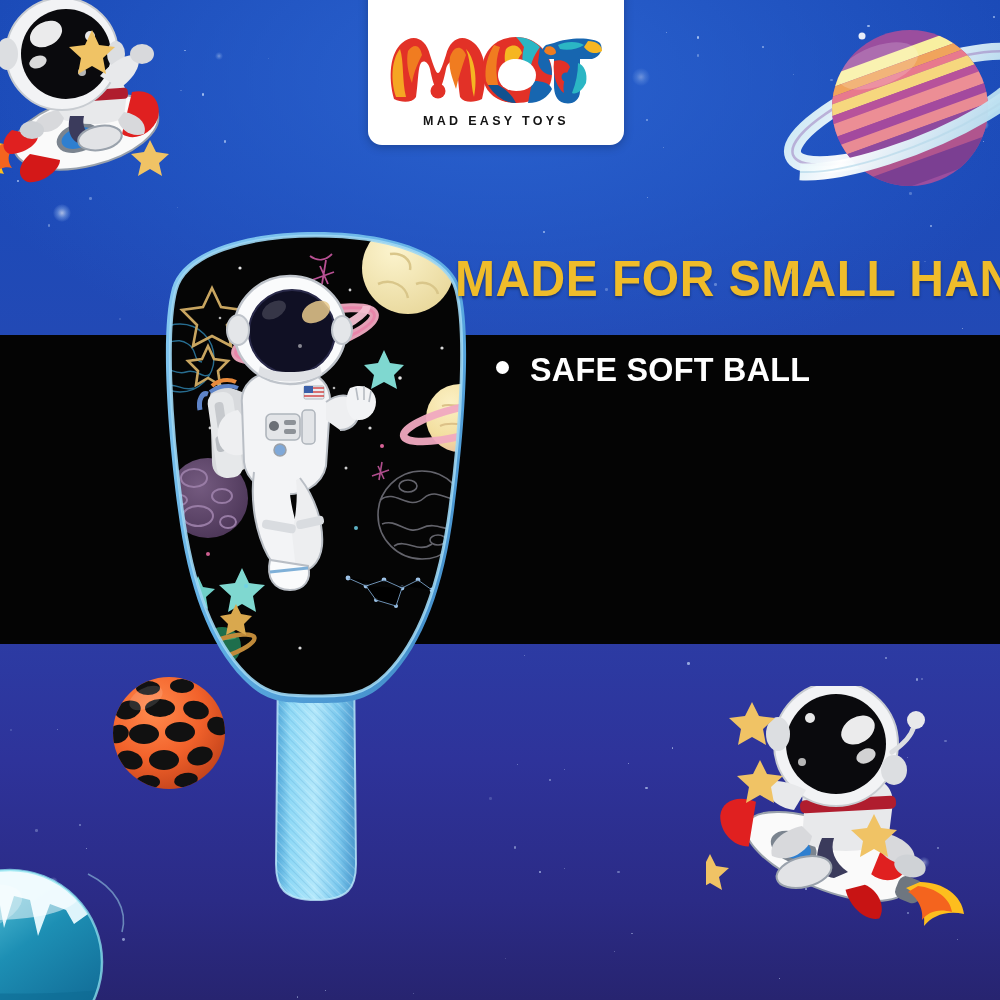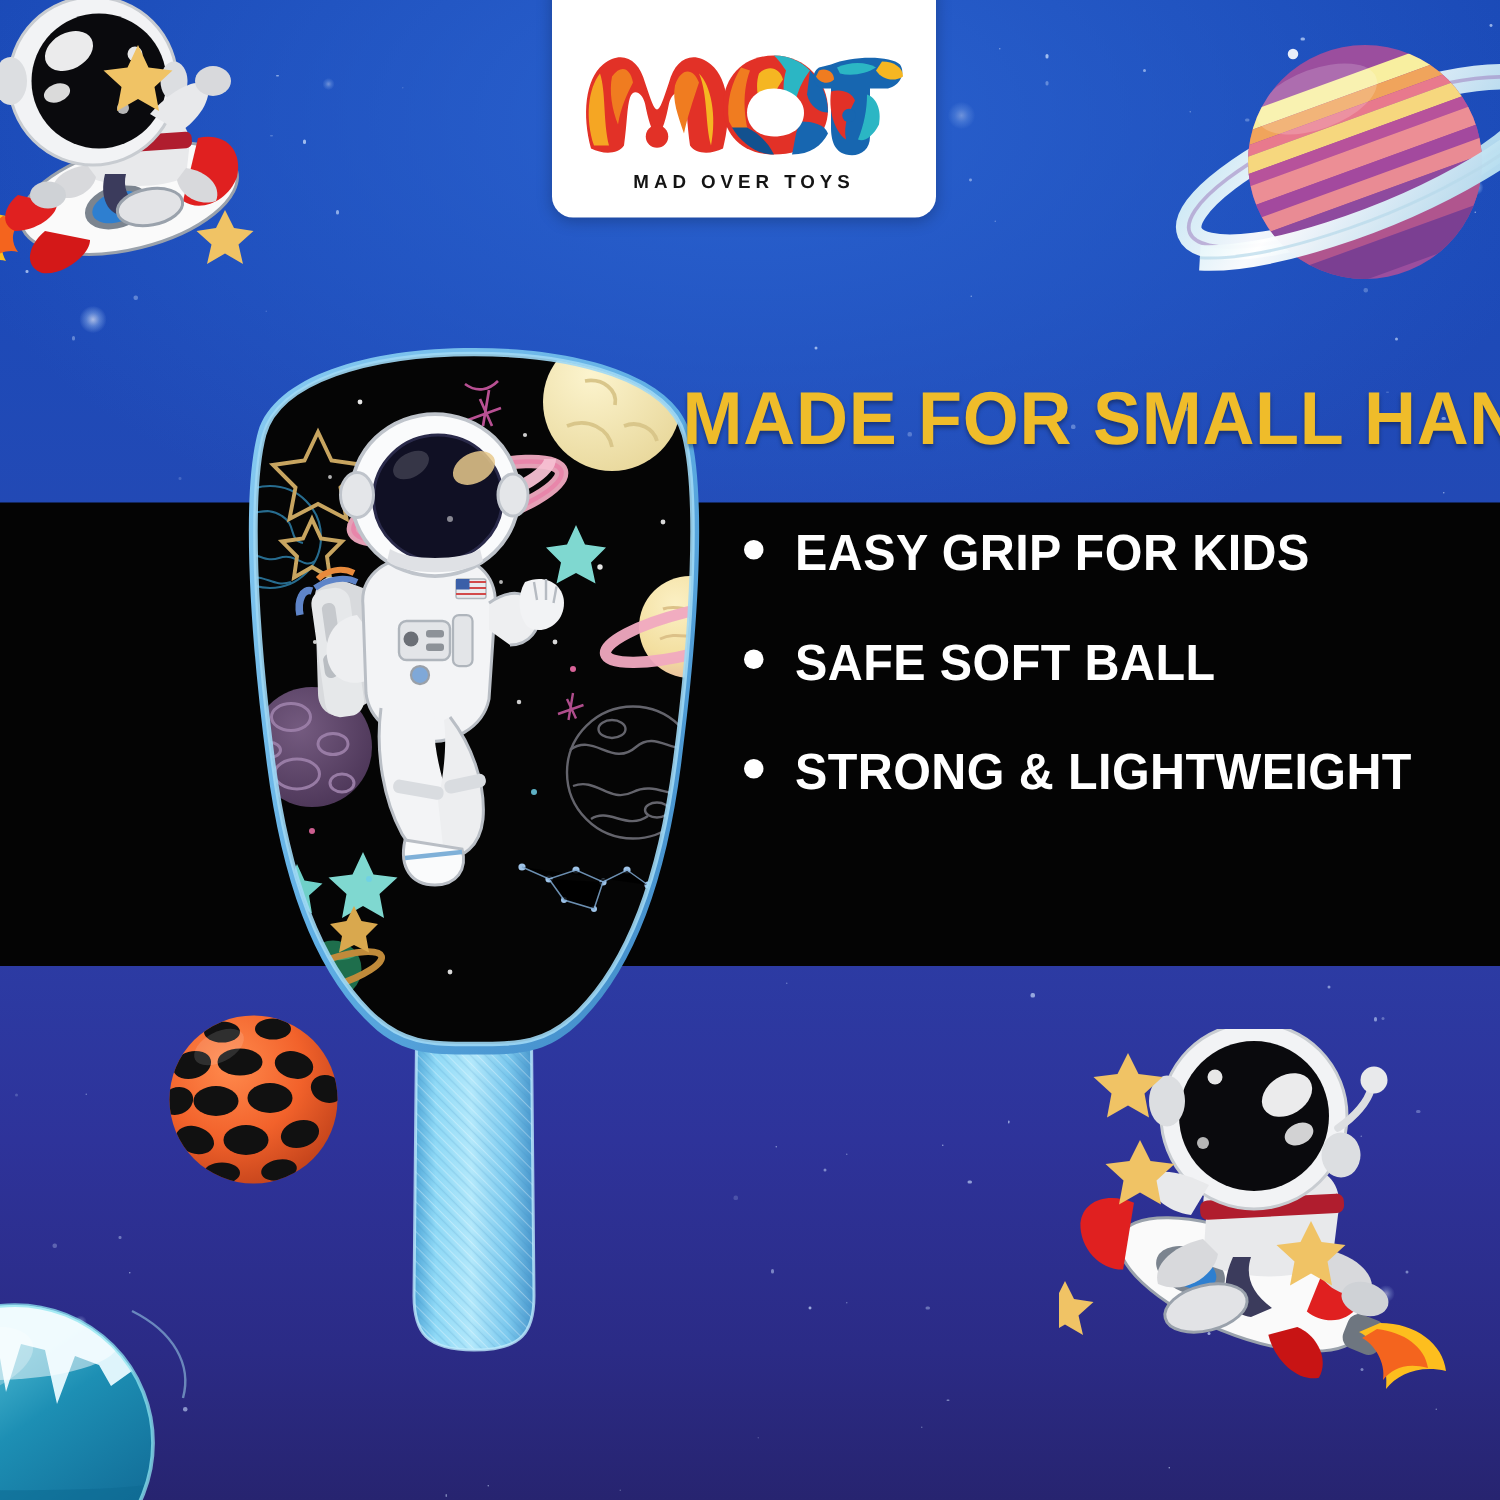--- a/index.html
+++ b/index.html
@@ -679,33 +679,25 @@
                  L166 26 L160 26 C154 24 152 16 158 12 Z" fill="#1766B0"></path>
         <path d="M170 12 C178 8 190 8 196 12 C190 16 180 18 172 16 Z" fill="#2BB6C4"></path>
         <path d="M200 8 C208 8 214 12 214 18 C208 22 200 20 196 14 Z" fill="#F5B622"></path>
         <path d="M166 28 C172 26 180 28 182 34 C178 42 174 50 176 60
                  C170 56 164 44 166 28 Z" fill="#E23127"></path>
         <path d="M190 30 C196 32 200 40 198 50 C194 58 188 62 184 60 C188 50 190 40 190 30 Z" fill="#2BB6C4"></path>
         <path d="M158 14 C162 12 168 14 168 20 C164 24 158 22 156 18 Z" fill="#F07C20"></path>
         <circle cx="178" cy="44" r="4.5" fill="#1766B0"></circle>
       </g>
     </svg>
-    <div id="logo-word">MAD OVER TOYS</div>
+    <div id="logo-word">MAD EASY TOYS</div>
   </div>
 
   <div id="headline">MADE FOR SMALL HANDS</div>
 
   <div id="features">
-    <div class="feat">
-      <span class="dot"></span>
-      <span class="txt">EASY GRIP FOR KIDS</span>
-    </div>
     <div class="feat">
       <span class="dot"></span>
       <span class="txt">SAFE SOFT BALL</span>
     </div>
-    <div class="feat">
-      <span class="dot"></span>
-      <span class="txt">STRONG &amp; LIGHTWEIGHT</span>
-    </div>
   </div>
 
 </div>
 
 </body></html>

